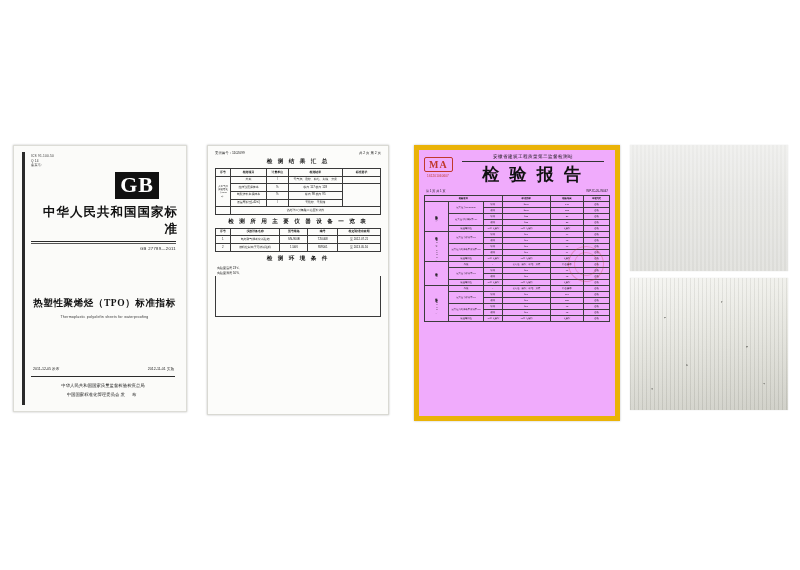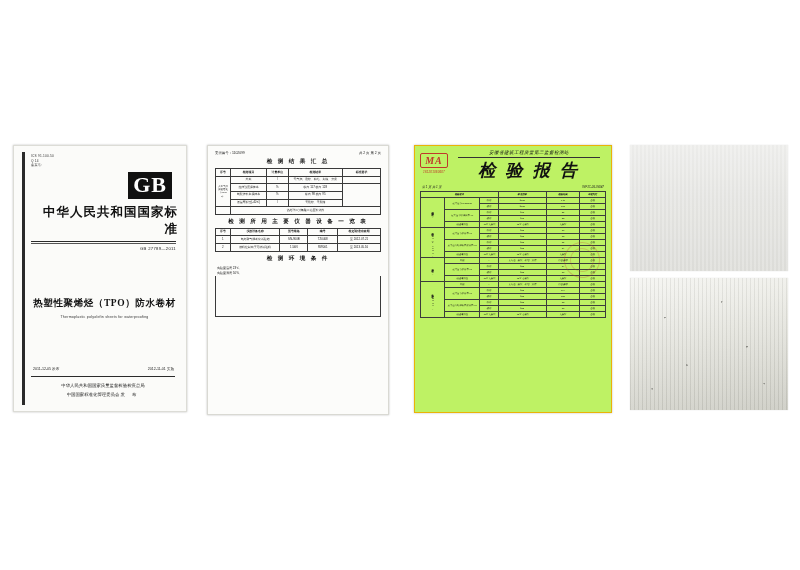--- a/index.html
+++ b/index.html
@@ -47,21 +47,21 @@
   .d1-topcode {
     font-size: 3.2px;
     color: #333;
     letter-spacing: .2px;
     line-height: 1.45;
     margin-top: 2px;
   }
   .d1-gb {
     text-align: right;
     margin-top: 4px;
-    margin-right: 6px;
+    margin-right: 19px;
   }
   .d1-gb-badge {
     display: inline-block;
     background: #111;
     color: #fff;
     font-family: "Liberation Serif", serif;
     font-weight: bold;
     font-size: 22px;
     line-height: 22px;
     padding: 2px 5px 3px 5px;
@@ -190,23 +190,22 @@
     border-top: none;
     height: 40px;
   }
 
   
   #doc3 {
     left: 414px;
     top: 145px;
     width: 196px;
     height: 266px;
-    background: #bef264;
-    border: 1px solid #eab308;
-    font-style: italic;
+    background: #f0abfc;
+    border: 5px solid #eab308;
   }
   #doc3 .d3-inner {
     position: absolute;
     left: 5px; top: 4px; right: 5px; bottom: 4px;
   }
   .d3-toprow {
     display: flex;
     align-items: flex-start;
     gap: 4px;
   }
@@ -371,21 +370,21 @@
       <div class="d1-gb">
         <span class="d1-gb-badge">GB</span>
       </div>
 
       <div class="d1-title-cn">中华人民共和国国家标准</div>
       <div class="d1-rule"></div>
       <div class="d1-rule thin"></div>
       <div class="d1-code">GB 27789—2011</div>
 
       <div class="d1-mid">
-        <div class="d1-maintitle">热塑性聚烯烃（TPO）防水卷材</div>
+        <div class="d1-maintitle">热塑性聚烯烃（TPO）标准指标</div>
         <div class="d1-subtitle">Thermoplastic polyolefin sheets for waterproofing</div>
       </div>
 
       <div class="d1-dates">
         <span>2011-12-05 发布</span>
         <span>2012-11-01 实施</span>
       </div>
       <div class="d1-botrule"></div>
       <div class="d1-issuer">
         <div>中华人民共和国国家质量监督检验检疫总局</div>

